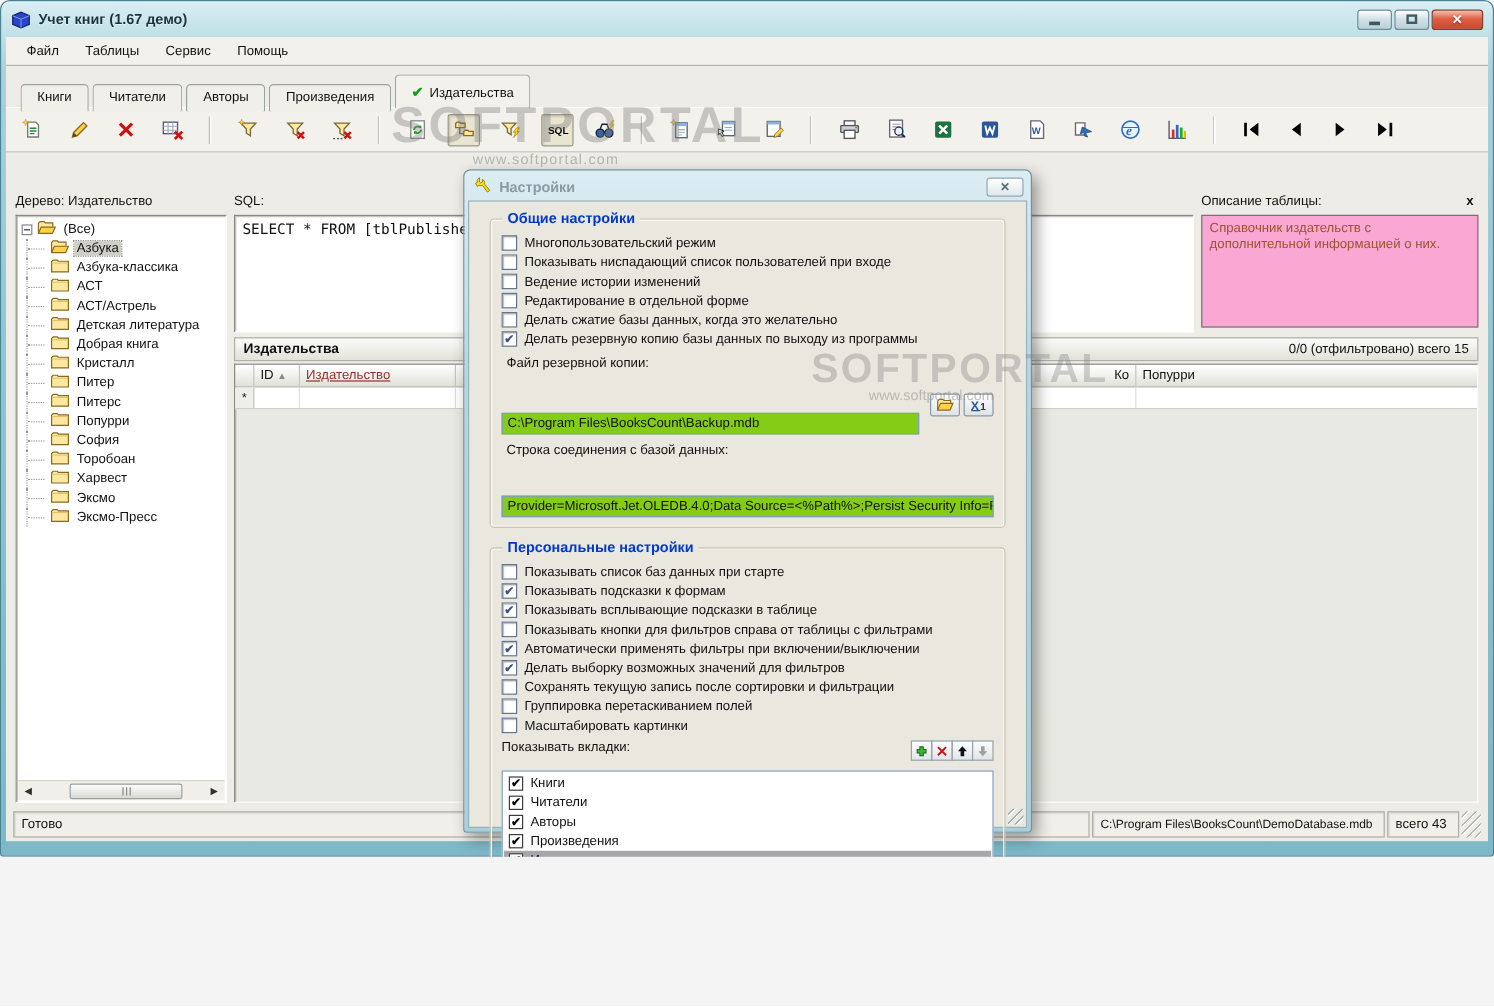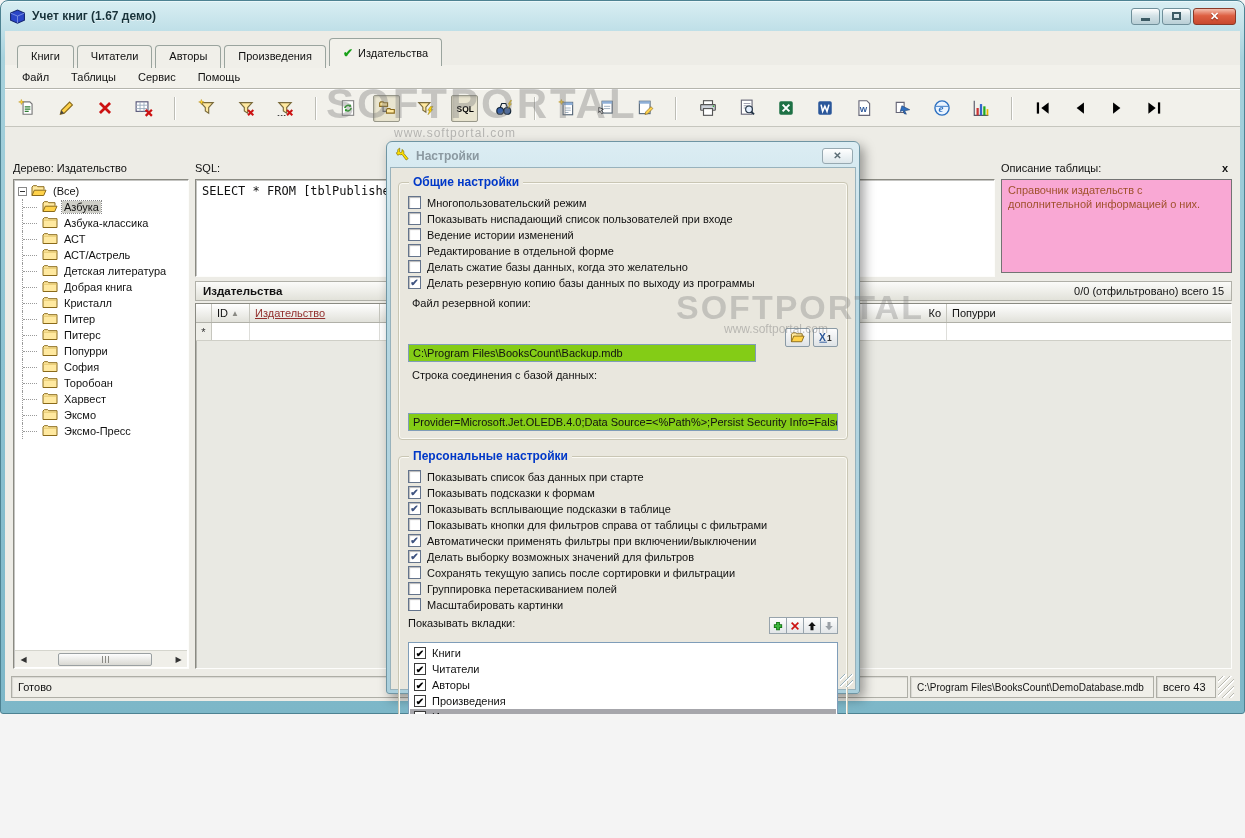--- a/index.html
+++ b/index.html
@@ -115,21 +115,21 @@
     background:linear-gradient(180deg,#dcedf3,#b6d7e2 30%,#aacfdc);
     border:1px solid #6f95a3; border-radius:6px 6px 3px 3px; padding:2px 3px 3px;
     box-shadow:4px 5px 12px rgba(0,0,0,.38); }
   #dlg-titlebar { height:23px; display:flex; align-items:center; gap:6px; padding:0 3px 0 5px; }
   #dlg-titlebar svg { width:15px; height:15px; }
   #dlg-title { font-size:12px; font-weight:bold; color:#8b99a1; }
   #dlg-close { margin-left:auto; width:31px; height:16px; border:1px solid #97a9b1; border-radius:3px;
     background:linear-gradient(#ffffff,#dde7eb); color:#5c6d75; font-weight:bold; font-size:10px;
     display:flex; align-items:center; justify-content:center; }
   #dlg-body { position:relative; height:calc(100% - 23px); background:#e9e7de;
-    border:1px solid #98b2bc; padding:14px 7px 8px; }
+    border:1px solid #98b2bc; padding:14px 17px 8px; }
 
   .groupbox { position:relative; border:1px solid #c9c6b4; border-radius:4px;
     box-shadow:inset 0 0 0 1px #fbfaf4; padding:12px 9px 8px; }
   .groupbox + .groupbox { margin-top:16px; }
   .groupbox-title { position:absolute; top:-8px; left:10px; background:#e9e7de; padding:0 4px;
     color:#0038c8; font-weight:bold; font-size:12px; }
 
   .cbrow { height:15px; display:flex; align-items:center; gap:6px; margin-bottom:1px; }
   .cb { width:13px; height:13px; flex:0 0 auto; background:#fff; border:1px solid #64748c;
     box-shadow:inset 1px 1px 1px rgba(0,0,0,.28); display:flex; align-items:center; justify-content:center;
@@ -191,27 +191,27 @@
             <span class="minbar"></span>
           </div>
         <div class="winbtn">
             <span class="restbox"></span>
           </div>
         <div class="winbtn closebtn">✕</div>
       </div>
     </div>
 
     <div id="client">
-      <div id="tabstrip"><div class="tab"><span>Книги</span></div><div class="tab"><span>Читатели</span></div><div class="tab"><span>Авторы</span></div><div class="tab"><span>Произведения</span></div><div class="tab active"><span class="check">✔</span><span>Издательства</span></div></div>
       <div id="menubar">
           <div class="menu-item">Файл</div>
           <div class="menu-item">Таблицы</div>
           <div class="menu-item">Сервис</div>
           <div class="menu-item">Помощь</div>
         </div>
+      <div id="tabstrip"><div class="tab"><span>Книги</span></div><div class="tab"><span>Читатели</span></div><div class="tab"><span>Авторы</span></div><div class="tab"><span>Произведения</span></div><div class="tab active"><span class="check">✔</span><span>Издательства</span></div></div>
       <div id="toolbar">
           <button class="tbtn">
             <svg viewBox="0 0 16 16">
               <path d="M4.5 2.5h6l2 2v9h-8z" fill="#fff" stroke="#777"></path>
               <path d="M6 7h5M6 9h5M6 11h3.5" stroke="#2e7d32"></path>
               <path d="M3 .4l.6 1.7 1.8.5-1.8.6L3 4.9l-.6-1.7L.6 2.6l1.8-.5z" fill="#ffd935" stroke="#b8860b" stroke-width=".4"></path>
             </svg>
           </button>
           <button class="tbtn">
             <svg viewBox="0 0 16 16">

